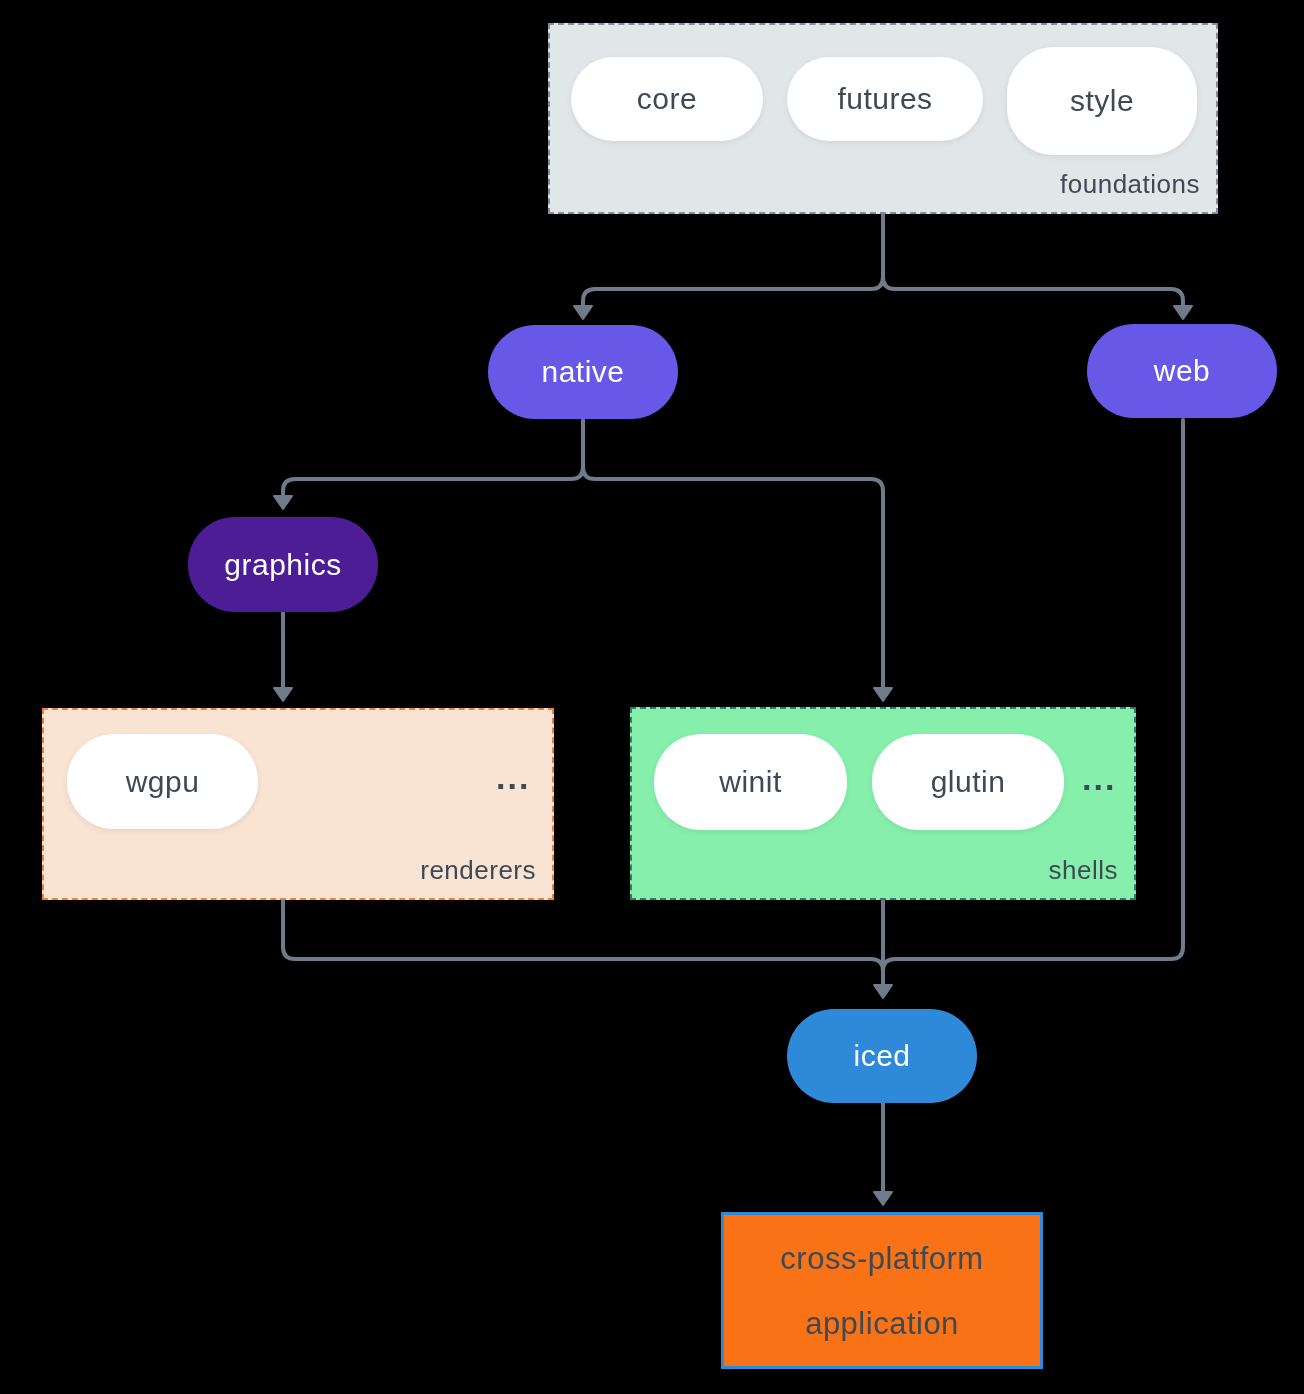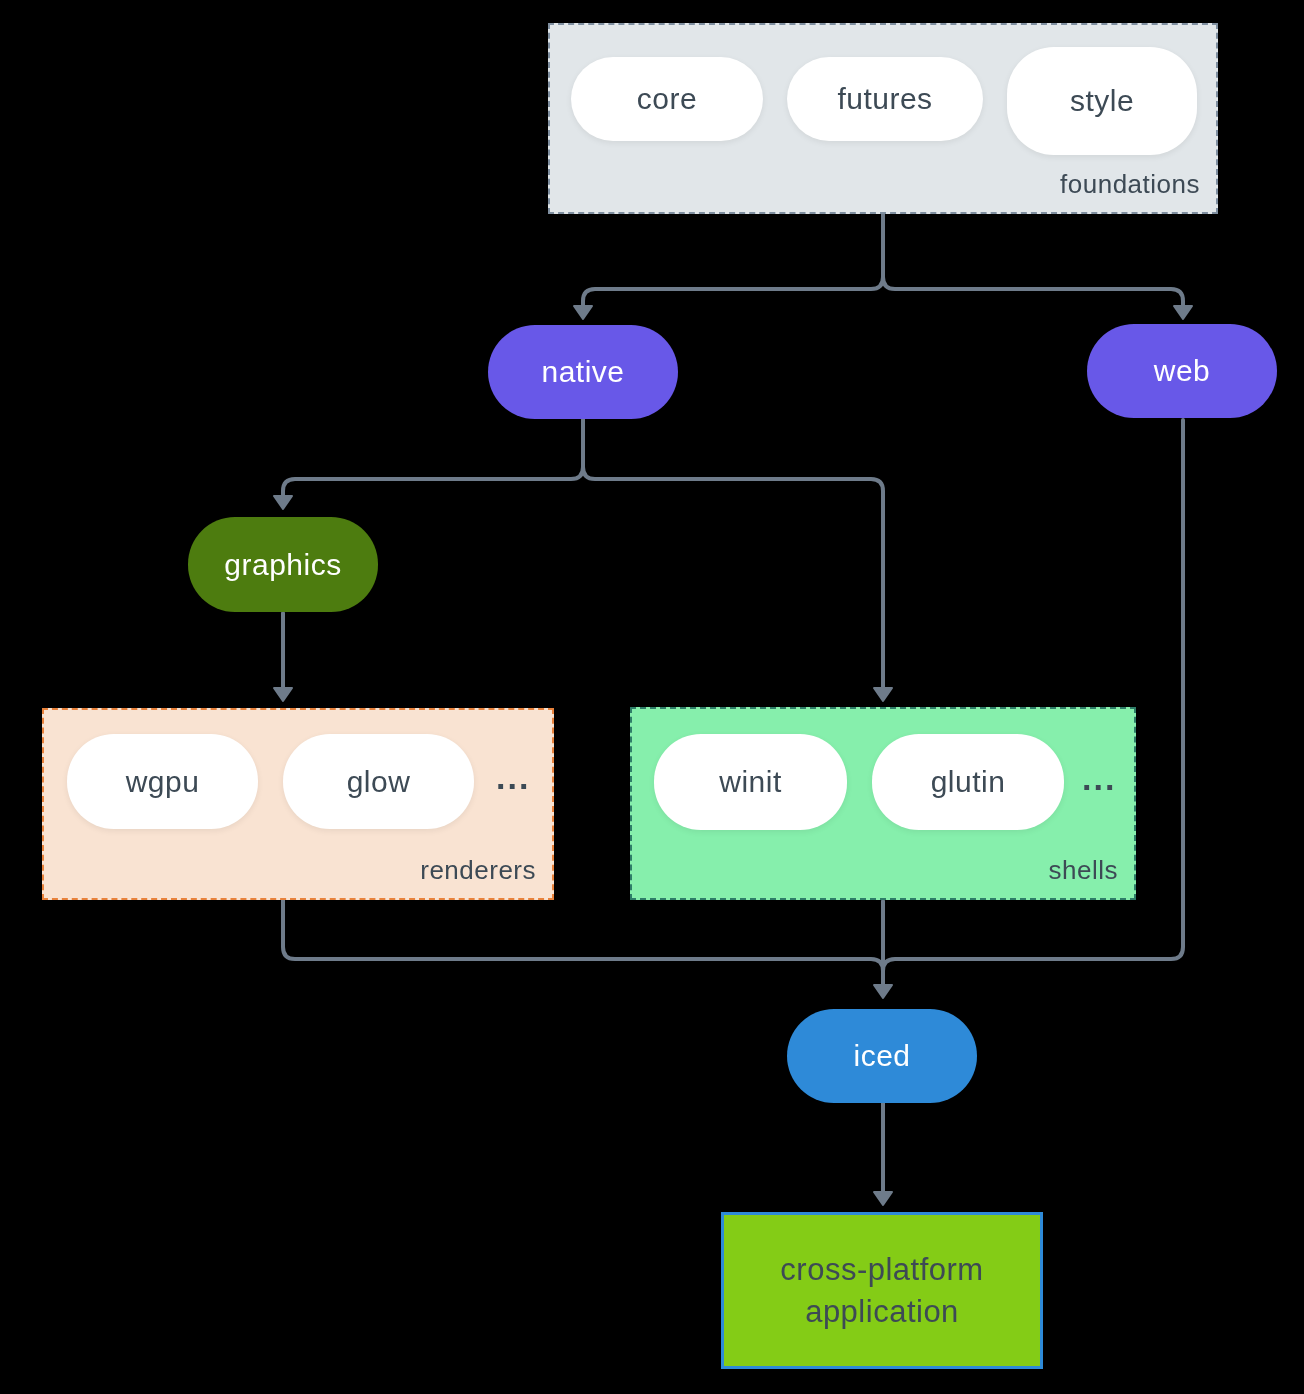--- a/index.html
+++ b/index.html
@@ -22,21 +22,21 @@
     position:absolute;right:16px;bottom:12px;
     font-size:26px;color:#3d4a55;letter-spacing:0.5px;
   }
 
   .pill{
     position:absolute;display:flex;align-items:center;justify-content:center;
     border-radius:47px;font-size:30px;letter-spacing:0.5px;box-sizing:border-box;
   }
   .pill.white{background:#ffffff;color:#3d4a55;box-shadow:0 2px 6px rgba(0,0,0,0.07);}
   .pill.purple{background:#6858e8;color:#ffffff;}
-  .pill.orange{background:#4d7c0f;color:#ffffff;}
+  .pill.orange{background:#4c1d95;color:#ffffff;}
   .pill.blue{background:#2e8ad8;color:#ffffff;}
 
   
   .p-core{left:21px;top:32px;width:192px;height:84px;}
   .p-futures{left:237px;top:32px;width:196px;height:84px;}
   .p-style{left:457px;top:22px;width:190px;height:108px;text-align:right;}
 
   
   .p-wgpu{left:23px;top:24px;width:191px;height:95px;}
   .p-glow{left:239px;top:24px;width:191px;height:95px;}
@@ -51,23 +51,23 @@
   .ellipsis-shells{left:450px;top:50px;}
 
   
   .n-native{left:488px;top:325px;width:190px;height:94px;}
   .n-web{left:1087px;top:324px;width:190px;height:94px;}
   .n-graphics{left:188px;top:517px;width:190px;height:95px;}
   .n-iced{left:787px;top:1009px;width:190px;height:94px;}
 
   .app-box{
     position:absolute;left:721px;top:1212px;width:322px;height:157px;
-    background:#84cc16;border:3px solid #2e8ad8;box-sizing:border-box;
+    background:#f97316;border:3px solid #2e8ad8;box-sizing:border-box;
     display:flex;align-items:center;justify-content:center;text-align:center;
-    font-size:31px;line-height:42px;color:#3d4a55;letter-spacing:0.5px;
+    font-size:31px;line-height:65px;color:#3d4a55;letter-spacing:0.5px;
     padding:0 28px;
   }
 </style>
 </head>
 <body>
 
 <div class="canvas">
 
   <svg class="edges" viewBox="0 0 1304 1394">
 
@@ -100,21 +100,20 @@
     <div class="group-label">foundations</div>
   </div>
 
   <div class="pill purple n-native">native</div>
   <div class="pill purple n-web">web</div>
 
   <div class="pill orange n-graphics">graphics</div>
 
   <div class="group group-renderers">
     <div class="pill white p-wgpu">wgpu</div>
-    <div class="pill white p-glow">glow</div>
     <div class="ellipsis ellipsis-renderers">...</div>
     <div class="group-label">renderers</div>
   </div>
 
   <div class="group group-shells">
     <div class="pill white p-winit">winit</div>
     <div class="pill white p-glutin">glutin</div>
     <div class="ellipsis ellipsis-shells">...</div>
     <div class="group-label">shells</div>
   </div>

